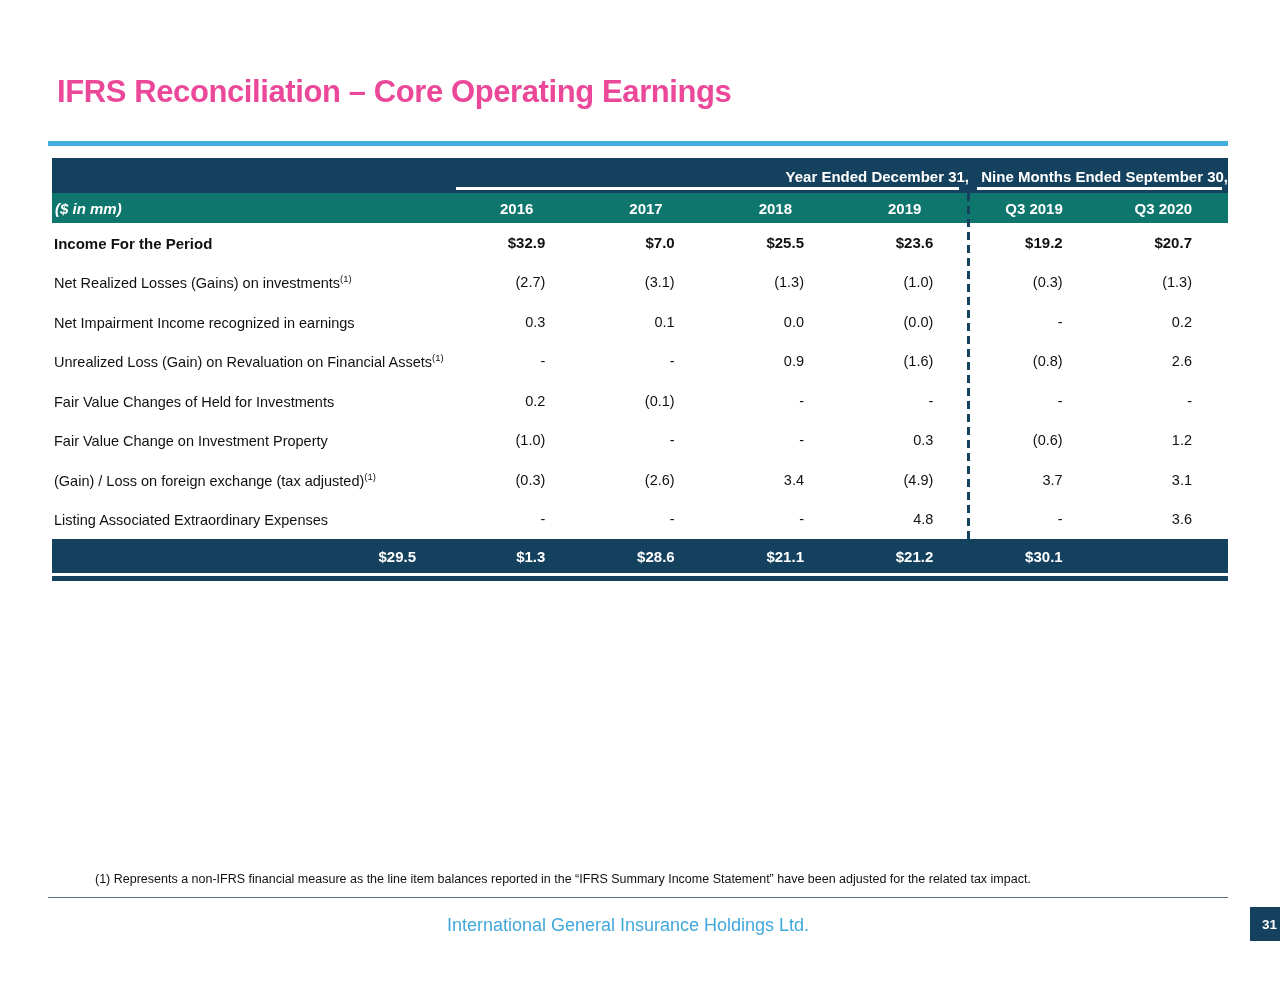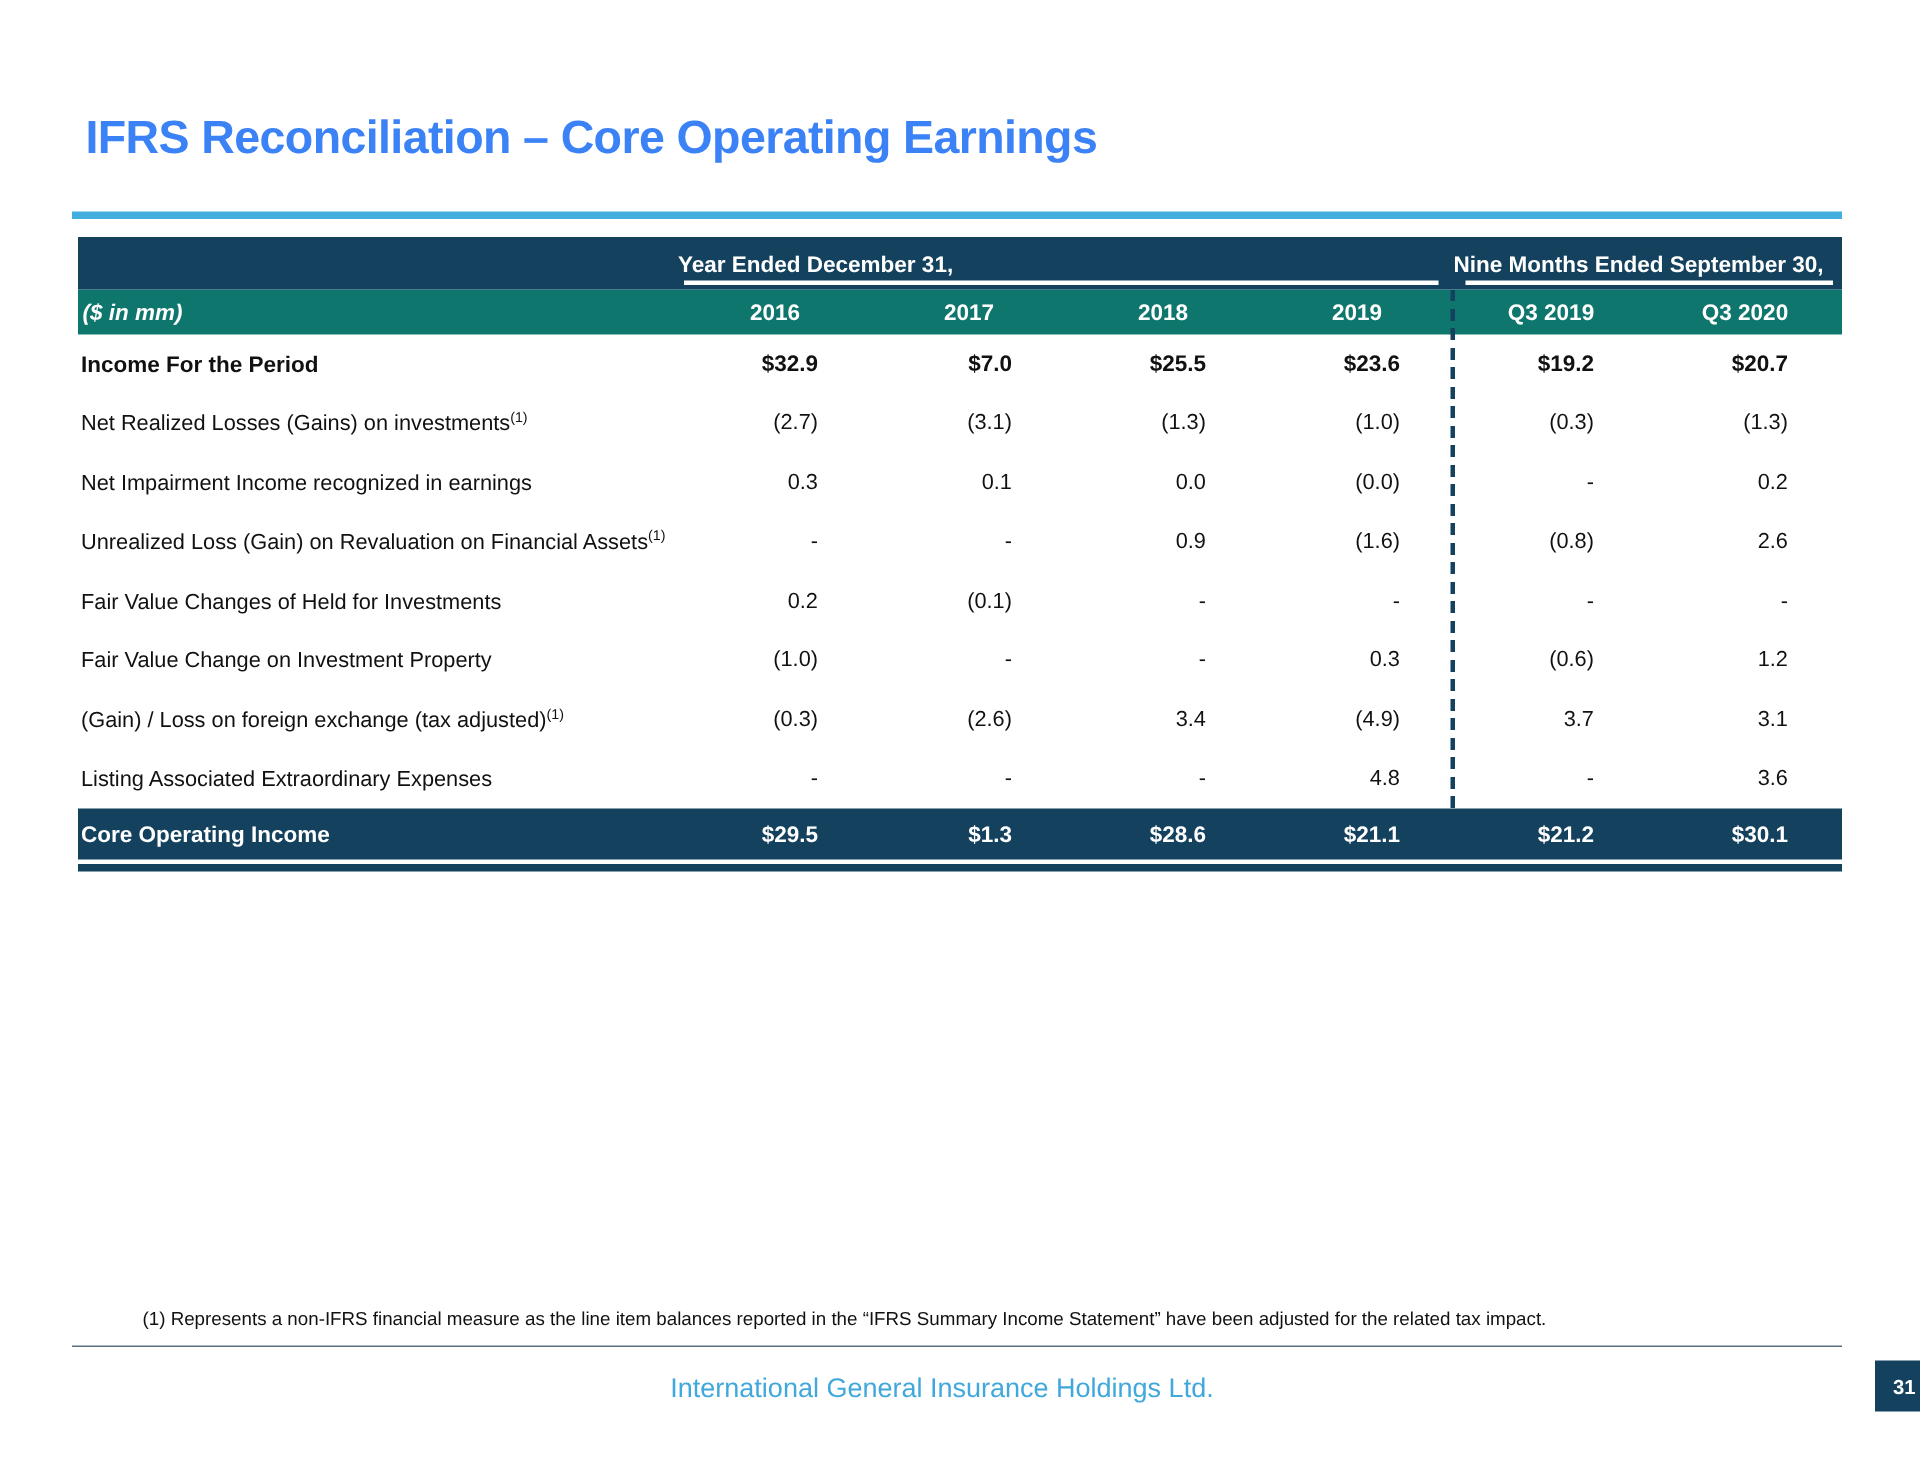--- a/index.html
+++ b/index.html
@@ -9,39 +9,39 @@
     font-family:"Liberation Sans", sans-serif;
     color:#111;
     position:relative;
     overflow:hidden;
   }
   .slide { position:absolute; inset:0; background:#fff; }
 
   .title {
     position:absolute; left:57px; top:74px;
     font-size:31px; font-weight:bold; letter-spacing:-0.4px;
-    color:#3b82f6;
+    color:#ec4899;
     white-space:nowrap;
   }
   .title-rule {
     position:absolute; left:48px; top:141px;
     width:1180px; height:5px; background:#41AEDE;
   }
 
   
   .tbl { position:absolute; left:52px; top:158px; width:1176px; }
 
   .ghead {
     display:grid; grid-template-columns:400px 517px 259px;
     height:35px; background:#14415E; position:relative;
   }
   .gcell { position:relative; }
   .gtxt {
     position:absolute; bottom:8px; left:0; right:0;
-    text-align:left; color:#fff; font-weight:bold; font-size:15px;
+    text-align:right; color:#fff; font-weight:bold; font-size:15px;
     white-space:nowrap;
   }
   .gline {
     position:absolute; bottom:3px; left:4px; right:10px;
     height:3px; background:#fff;
   }
   .g2 .gline { left:8px; right:6px; }
 
   .chead {
     display:grid; grid-template-columns:400px repeat(6,1fr);
@@ -209,21 +209,20 @@
       <div class="lbl"><span>Listing Associated Extraordinary Expenses</span><sup></sup></div>
       <div class="val">-</div>
       <div class="val">-</div>
       <div class="val">-</div>
       <div class="val">4.8</div>
       <div class="val">-</div>
       <div class="val">3.6</div>
     </div>
 
     <div class="total">
-      <div class="lbl">Core Operating Income</div>
       <div class="val">$29.5</div>
       <div class="val">$1.3</div>
       <div class="val">$28.6</div>
       <div class="val">$21.1</div>
       <div class="val">$21.2</div>
       <div class="val">$30.1</div>
     </div>
     <div class="bottom-bar"></div>
 
     <div class="vdash"></div>

